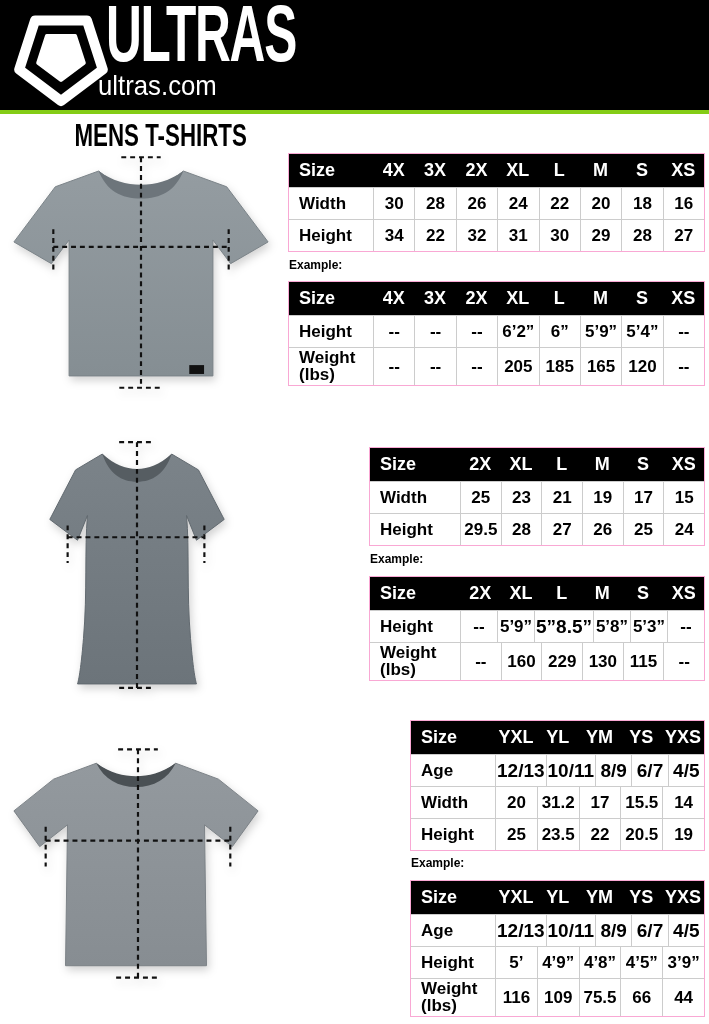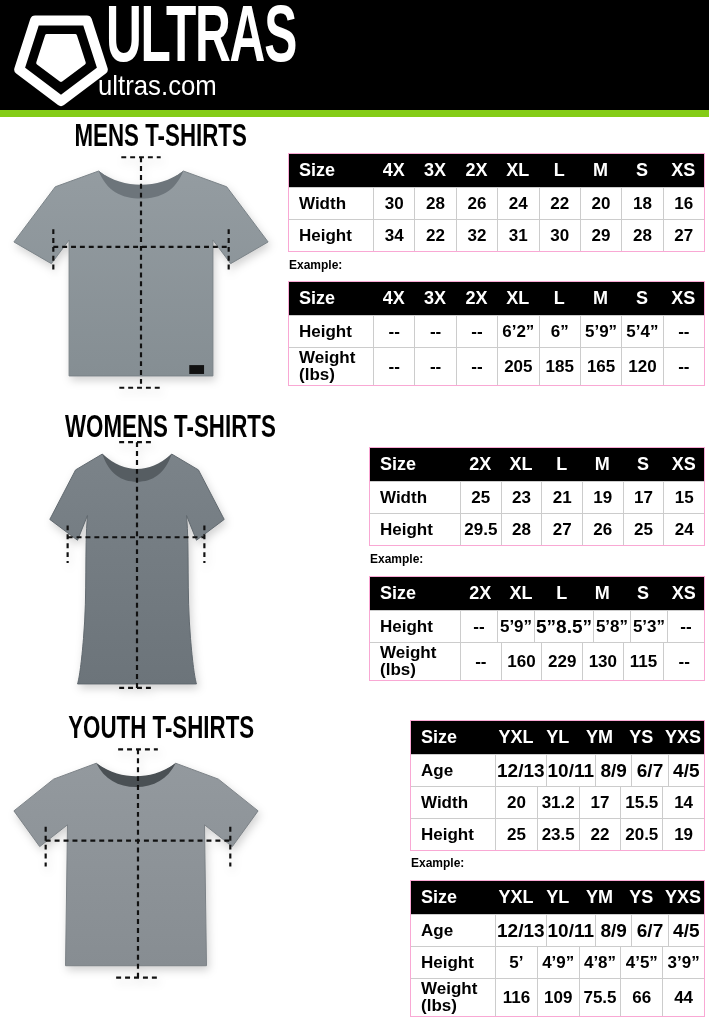--- a/index.html
+++ b/index.html
@@ -1,21 +1,21 @@
 <!DOCTYPE html>
 <html><head>
 <meta charset="utf-8">
 <style>
   html,body{margin:0;padding:0;background:#fff;}
   #page{position:relative;width:709px;height:1024px;background:#ffffff;overflow:hidden;
         font-family:"Liberation Sans",sans-serif;color:#000;}
 
   
   .topbar{position:absolute;left:0;top:0;width:709px;height:110px;background:#000;
-          border-bottom:7px solid #84cc16;}
+          border-bottom:4px solid #84cc16;}
   .logo-icon{position:absolute;left:14px;top:5px;}
   .brand{position:absolute;left:106px;top:-6px;color:#fff;font-weight:bold;font-size:80px;
          line-height:1.0;letter-spacing:-2px;transform:scaleX(.62);transform-origin:0 0;white-space:nowrap;}
   .brand-url{position:absolute;left:98px;top:70px;color:#fff;font-size:28px;font-weight:normal;
              transform:scaleX(.92);transform-origin:0 0;}
 
   
   .sec-title{position:absolute;left:0;width:274px;text-align:center;font-weight:bold;
              font-size:31px;line-height:1;white-space:nowrap;margin-left:24px;}
   .sec-title span{display:inline-block;transform:scaleX(.72);letter-spacing:0px;}
@@ -142,23 +142,20 @@
         <div class="tcell">--</div>
         <div class="tcell">--</div>
         <div class="tcell">205</div>
         <div class="tcell">185</div>
         <div class="tcell">165</div>
         <div class="tcell">120</div>
         <div class="tcell">--</div>
       </div>
     </div>
 
-  <div class="sec-title" style="top:411px;">
-    <span>WOMENS T-SHIRTS</span>
-  </div>
 
   <svg class="shirt" style="left:28px;top:438px;" width="218" height="258" viewBox="0 0 220 260">
     <defs>
       <linearGradient id="gw" x1="0" y1="0" x2="0" y2="1">
         <stop offset="0" stop-color="#7b8389"></stop>
           <stop offset="1" stop-color="#6c747a"></stop>
       </linearGradient>
     </defs>
     <path d="M75,16 C88,30 98,34 110,34 C122,34 132,30 145,16 L172,32 L198,82 L170,103 L160,78 C163,112 160,155 164,202 C166,226 168,241 170,248 L50,248 C52,241 54,226 56,202 C60,155 57,112 60,78 L50,103 L22,82 L48,32 Z" fill="url(#gw)" stroke="#60686e" stroke-width="1"></path>
     <path d="M75,16 C82,36 94,44 110,44 C126,44 138,36 145,16 C132,27 122,31 110,31 C98,31 88,27 75,16 Z" fill="#565d62"></path>
@@ -227,23 +224,20 @@
         <div class="tcell label">Weight (lbs)</div>
         <div class="tcell">--</div>
         <div class="tcell">160</div>
         <div class="tcell">229</div>
         <div class="tcell">130</div>
         <div class="tcell">115</div>
         <div class="tcell">--</div>
       </div>
     </div>
 
-  <div class="sec-title" style="top:712px;">
-    <span>YOUTH T-SHIRTS</span>
-  </div>
 
   <svg class="shirt" style="left:2px;top:740px;" width="268" height="246" viewBox="0 0 270 245">
     <defs>
       <linearGradient id="gy" x1="0" y1="0" x2="0" y2="1">
         <stop offset="0" stop-color="#93999e"></stop>
           <stop offset="1" stop-color="#878d92"></stop>
       </linearGradient>
     </defs>
     <path d="M95,22 C110,34 122,37 135,37 C148,37 160,34 175,22 L218,38 L258,70 L232,106 L204,84 L206,226 L64,226 L66,84 L38,106 L12,70 L52,38 Z" fill="url(#gy)" stroke="#7b8186" stroke-width="1"></path>
     <path d="M95,22 C103,38 117,46 135,46 C153,46 167,38 175,22 C160,32 148,35 135,35 C122,35 110,32 95,22 Z" fill="#4a5054"></path>

